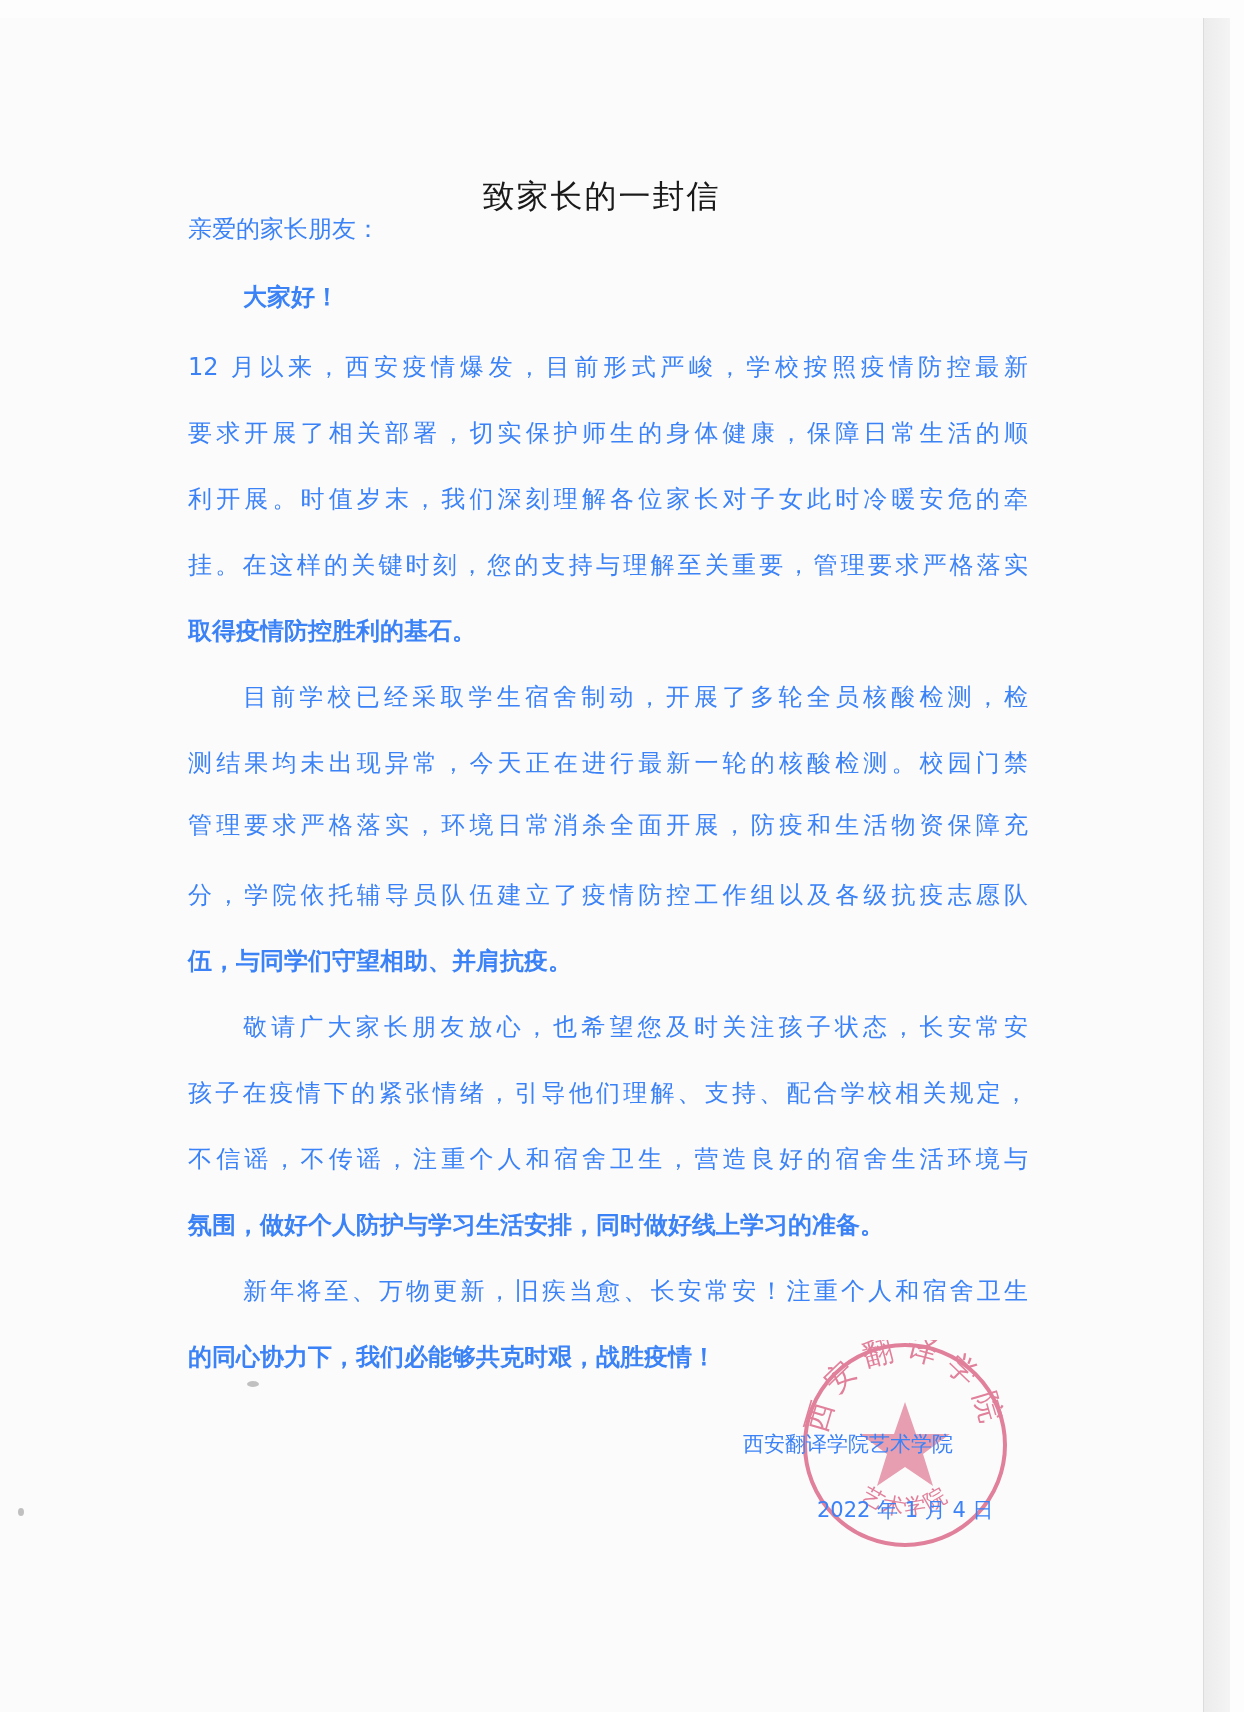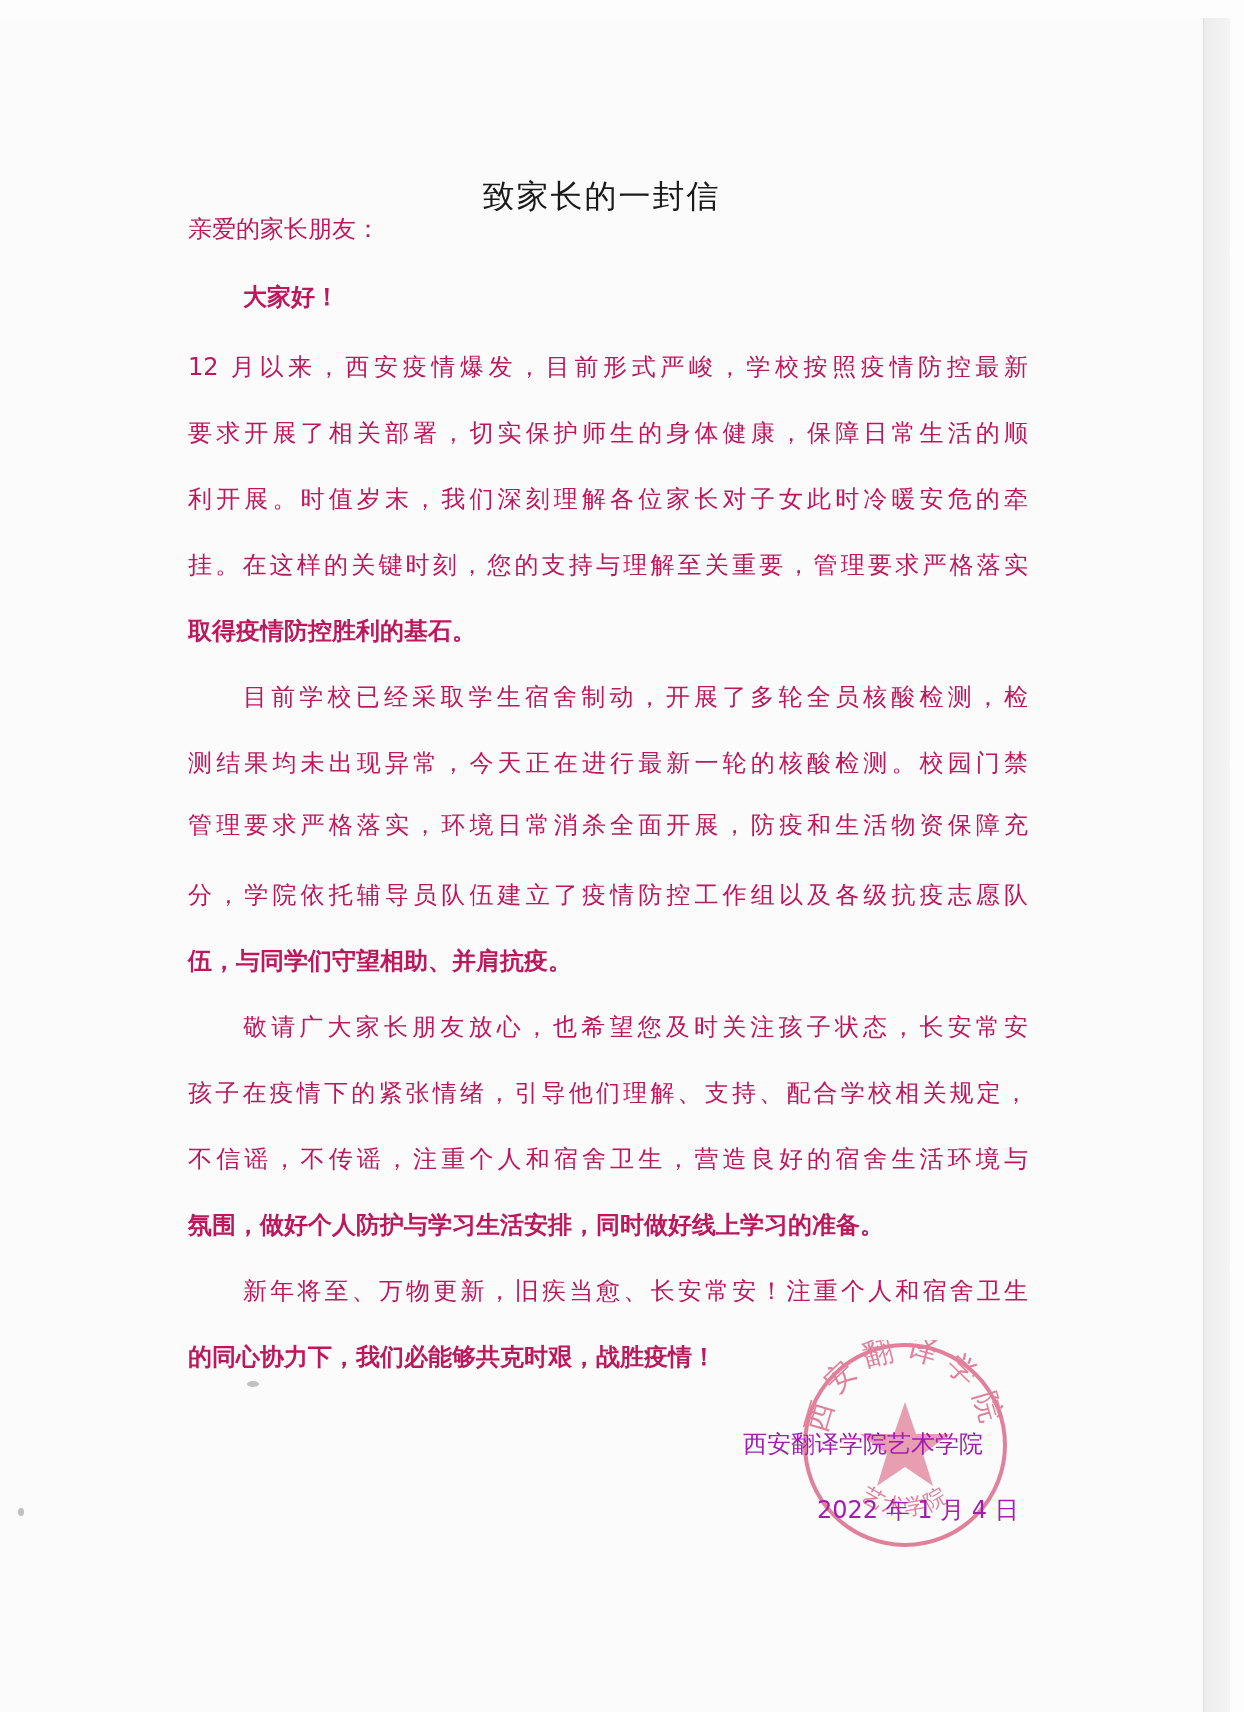--- a/index.html
+++ b/index.html
@@ -21,27 +21,27 @@
   }
   .title {
     position: absolute; left: 0; width: 1203px; top: 155px;
     text-align: center; font-size: 32px; letter-spacing: 2px;
     font-family: "DejaVu Sans", sans-serif; color: #1a1a1a; margin-top: 20px;
   }
   .line {
     position: absolute; left: 188px; width: 840px;
     font-size: 24px; line-height: 34px; white-space: nowrap;
     text-align: justify; text-align-last: justify;
-    color: #be185d;
+    color: #3b82f6;
   }
   .line.last { text-align-last: left; font-weight: bold; }
   .line.indent { left: 243px; width: 785px; }
   .salutation { text-align-last: left; }
   .sign {
-    position: absolute; font-size: 24px; line-height: 34px; white-space: nowrap; color: #a21caf;
+    position: absolute; font-size: 21px; line-height: 34px; white-space: nowrap; color: #3b82f6;
   }
   .seal {
     position: absolute; left: 800px; top: 1340px; width: 210px; height: 210px;
     opacity: 0.75;
   }
   .speck { position: absolute; width: 12px; height: 6px; background: #9a9a9a; border-radius: 50%; opacity: .6; }
 </style>
 </head>
 <body>
 

